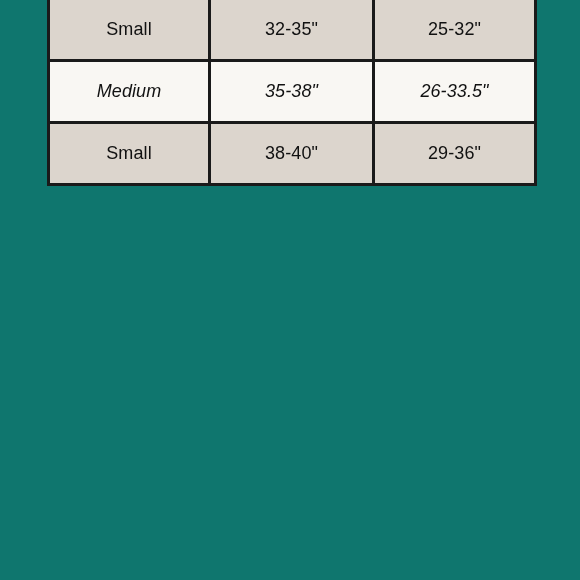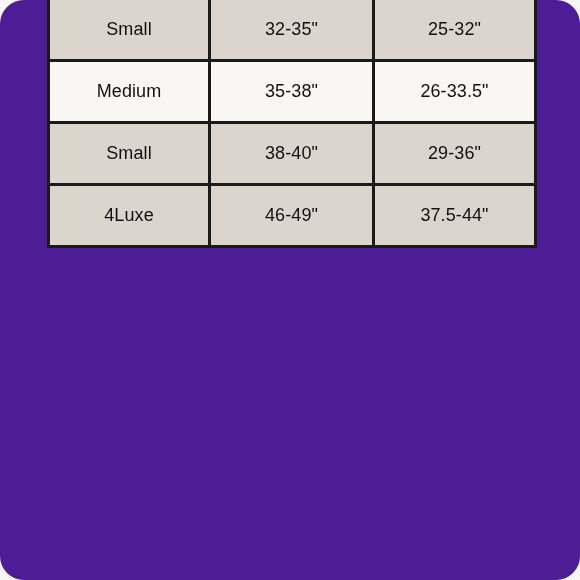--- a/index.html
+++ b/index.html
@@ -13,22 +13,21 @@
     overflow: hidden;
     background: #f8f6f2;
     font-family: "Liberation Sans", sans-serif;
     -webkit-font-smoothing: antialiased;
   }
 
   #size-chart-page {
     position: relative;
     width: 580px;
     height: 580px;
-    background: #4c1d95;
-    border-radius: 24px;
+    background: #0f766e;
   }
 
   
   #size-chart-table-wrap {
     position: absolute;
     left: 47px;
     top: -3px;           
     width: 487px;
   }
 
@@ -52,21 +51,21 @@
     font-size: 18px;
     line-height: 1.2;
     letter-spacing: 0.1px;
     color: #111111;
     padding: 0 4px;
     white-space: nowrap;
   }
 
   
   tr.row-shaded td { background: #dcd5cd; }
-  tr.row-plain  td { background: #f9f7f3; }
+  tr.row-plain  td { background: #f9f7f3; font-style: italic; }
 </style>
 </head>
 <body>
 
 <div id="size-chart-page">
   <div id="size-chart-table-wrap">
     <table class="size-chart">
       <colgroup>
         <col class="col-size">
         <col class="col-chest">
@@ -81,21 +80,16 @@
           <tr class="row-plain">
             <td>Medium</td>
             <td>35-38"</td>
             <td>26-33.5"</td>
           </tr>
           <tr class="row-shaded">
             <td>Small</td>
             <td>38-40"</td>
             <td>29-36"</td>
           </tr>
-          <tr class="row-shaded">
-            <td>4Luxe</td>
-            <td>46-49"</td>
-            <td>37.5-44"</td>
-          </tr>
         </tbody>
     </table>
   </div>
 </div>
 
 </body></html>

